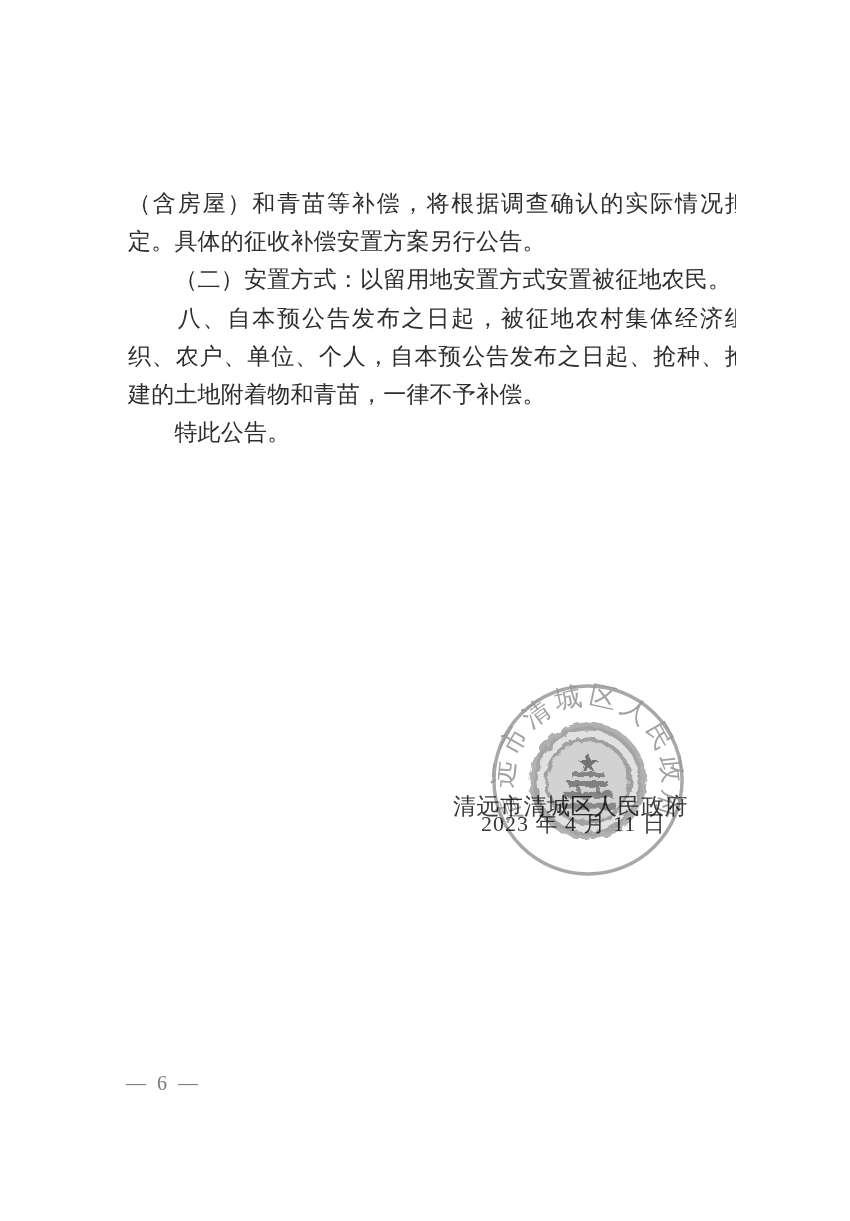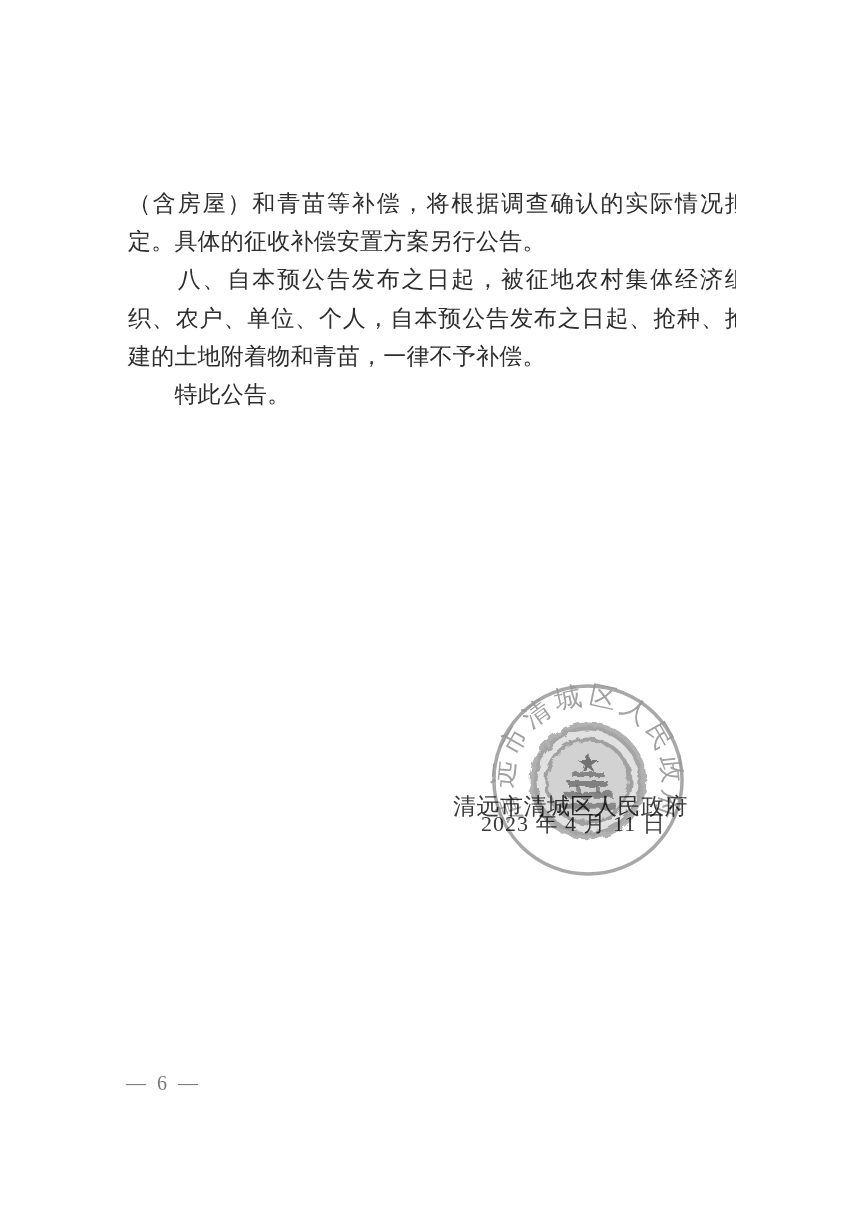--- a/index.html
+++ b/index.html
@@ -79,20 +79,21 @@
     white-space:nowrap;
   }
 </style>
 </head>
 <body>
 
 <div class="page">
 
   <main class="body-text">
       <p class="para">（含房屋）和青苗等补偿，将根据调查确认的实际情况拟定。具体的征收补偿安置方案另行公告。</p>
+      <p class="para">　　（二）安置方式：以留用地安置方式安置被征地农民。</p>
       <p class="para">　　八、自本预公告发布之日起，被征地农村集体经济组织、农户、单位、个人，自本预公告发布之日起、抢种、抢建的土地附着物和青苗，一律不予补偿。</p>
       <p class="para">　　特此公告。</p>
     </main>
 
   <div class="seal">
     <svg viewBox="0 0 200 200" xmlns="http://www.w3.org/2000/svg">
       <defs>
         <filter id="rough" x="-20%" y="-20%" width="140%" height="140%">
           <feTurbulence type="fractalNoise" baseFrequency="0.12" numOctaves="2" result="n"></feTurbulence>
           <feDisplacementMap in="SourceGraphic" in2="n" scale="7"></feDisplacementMap>

